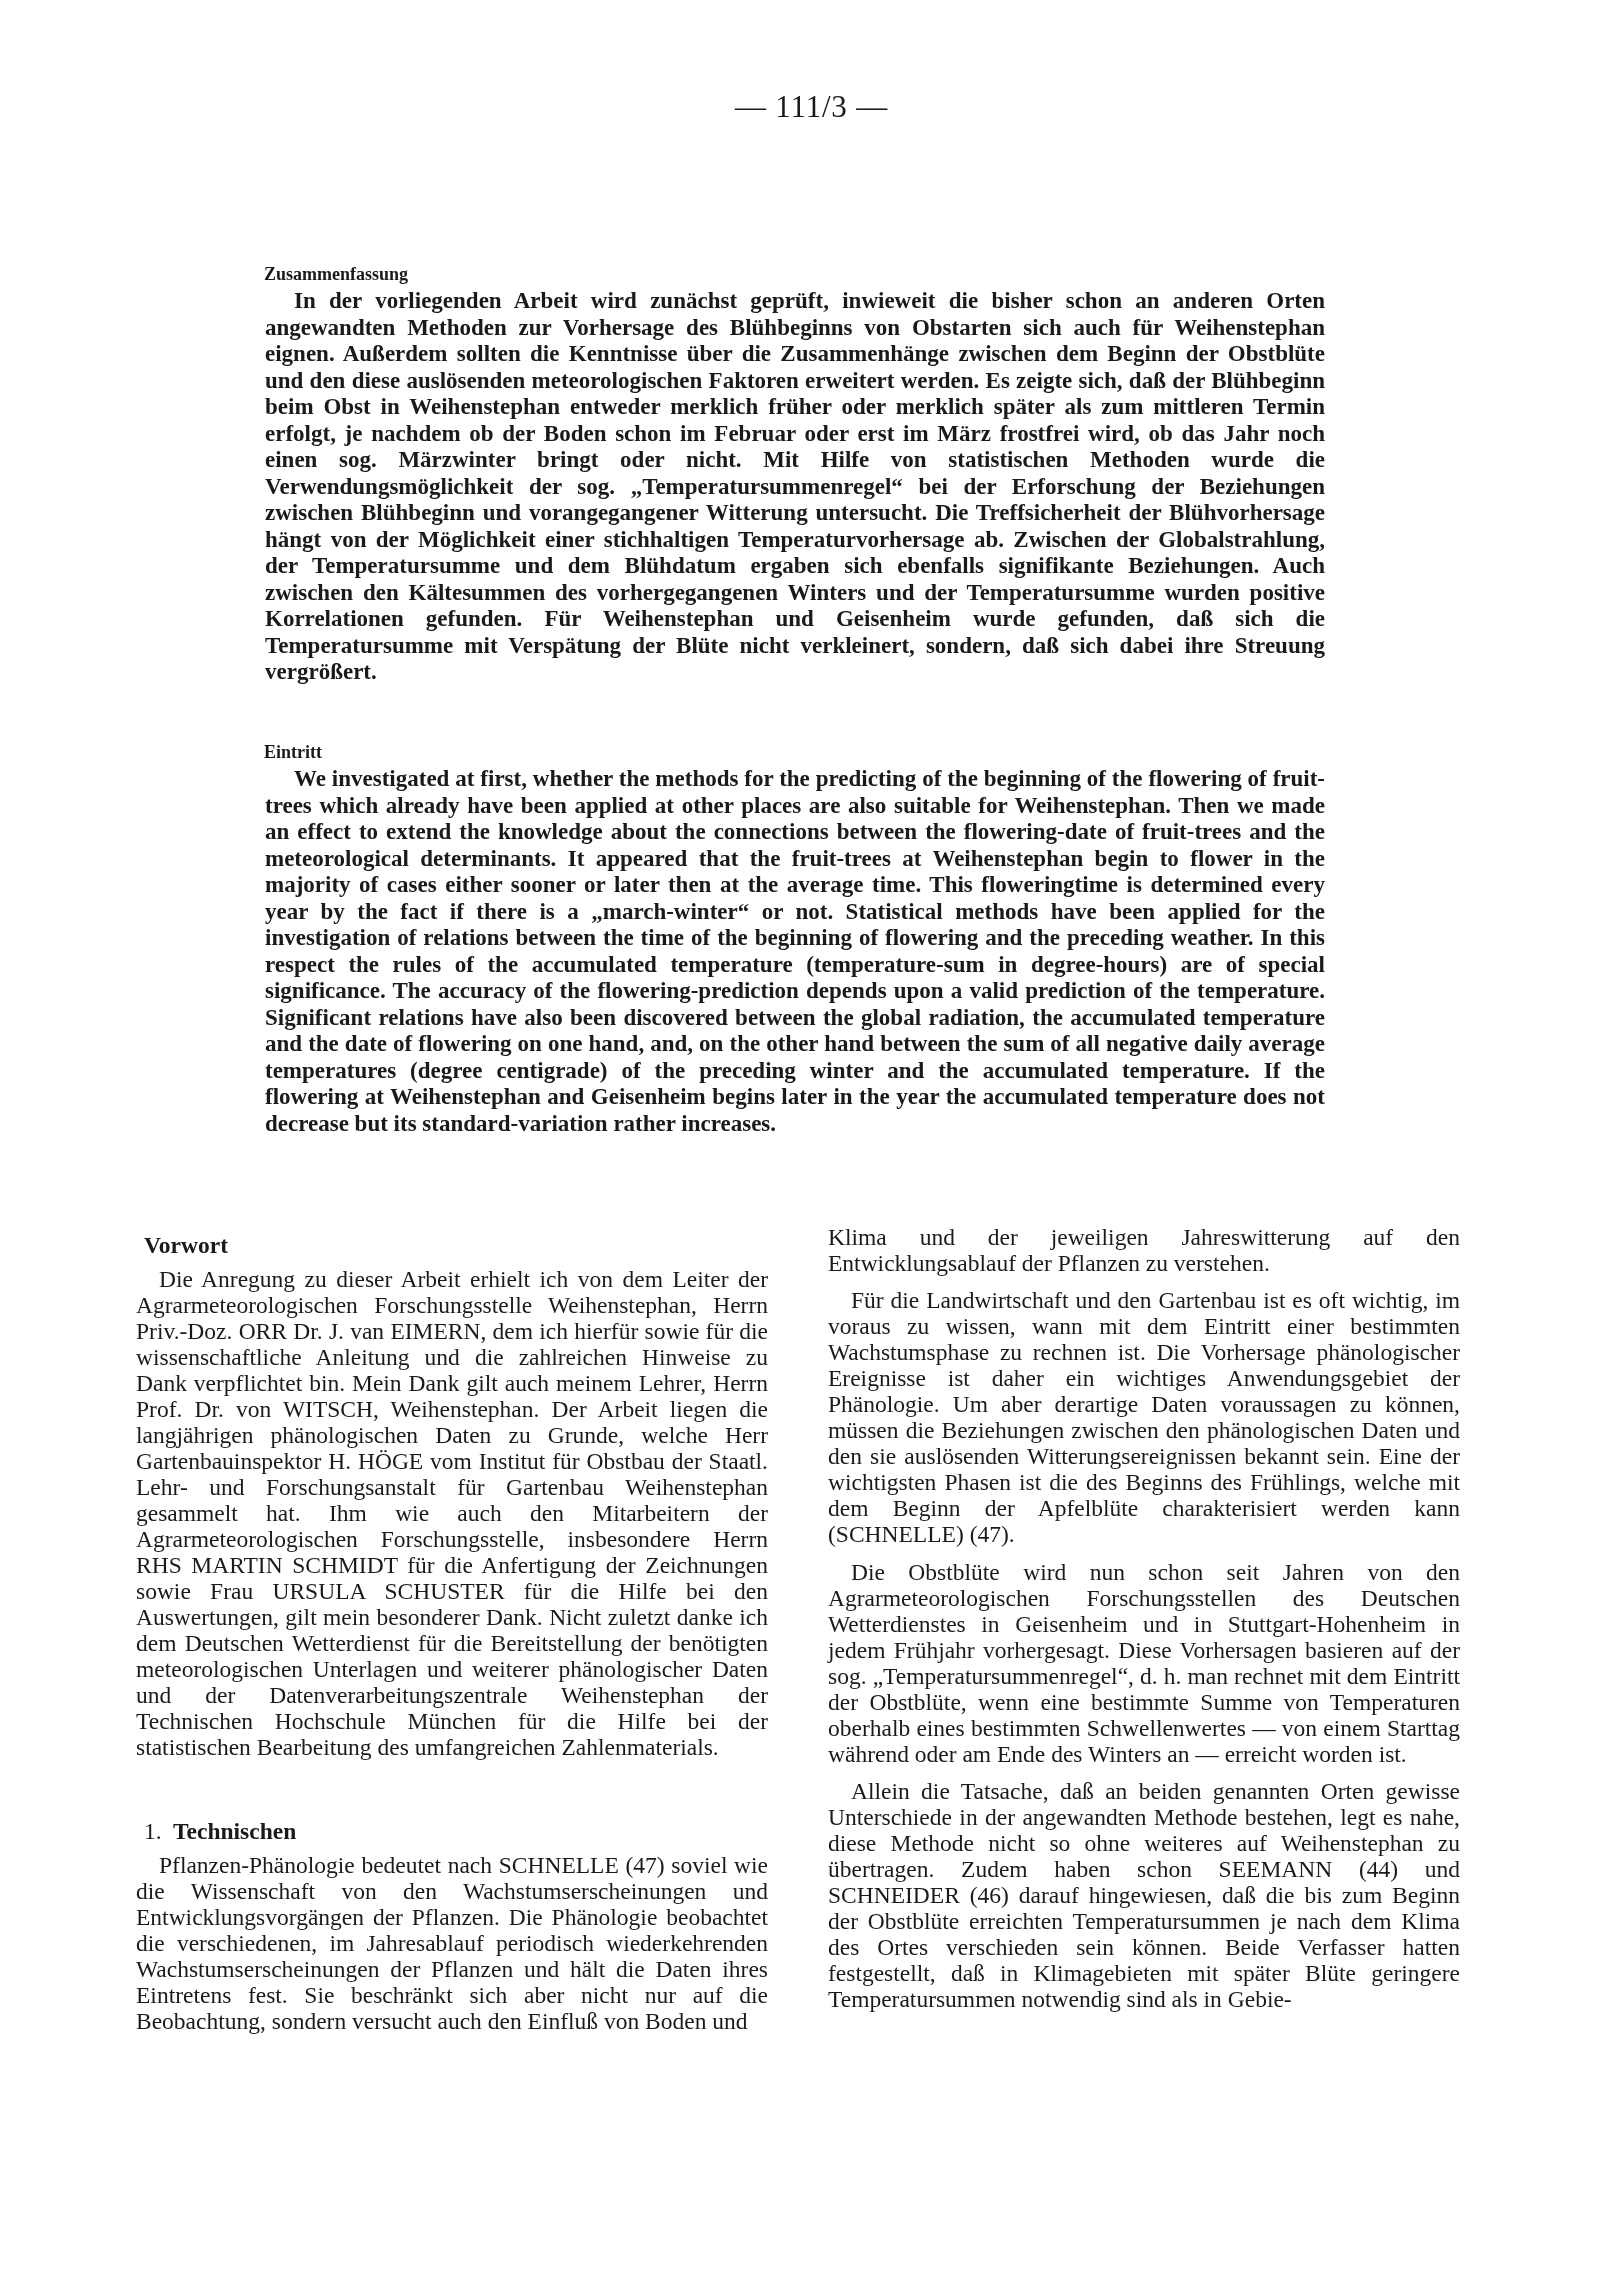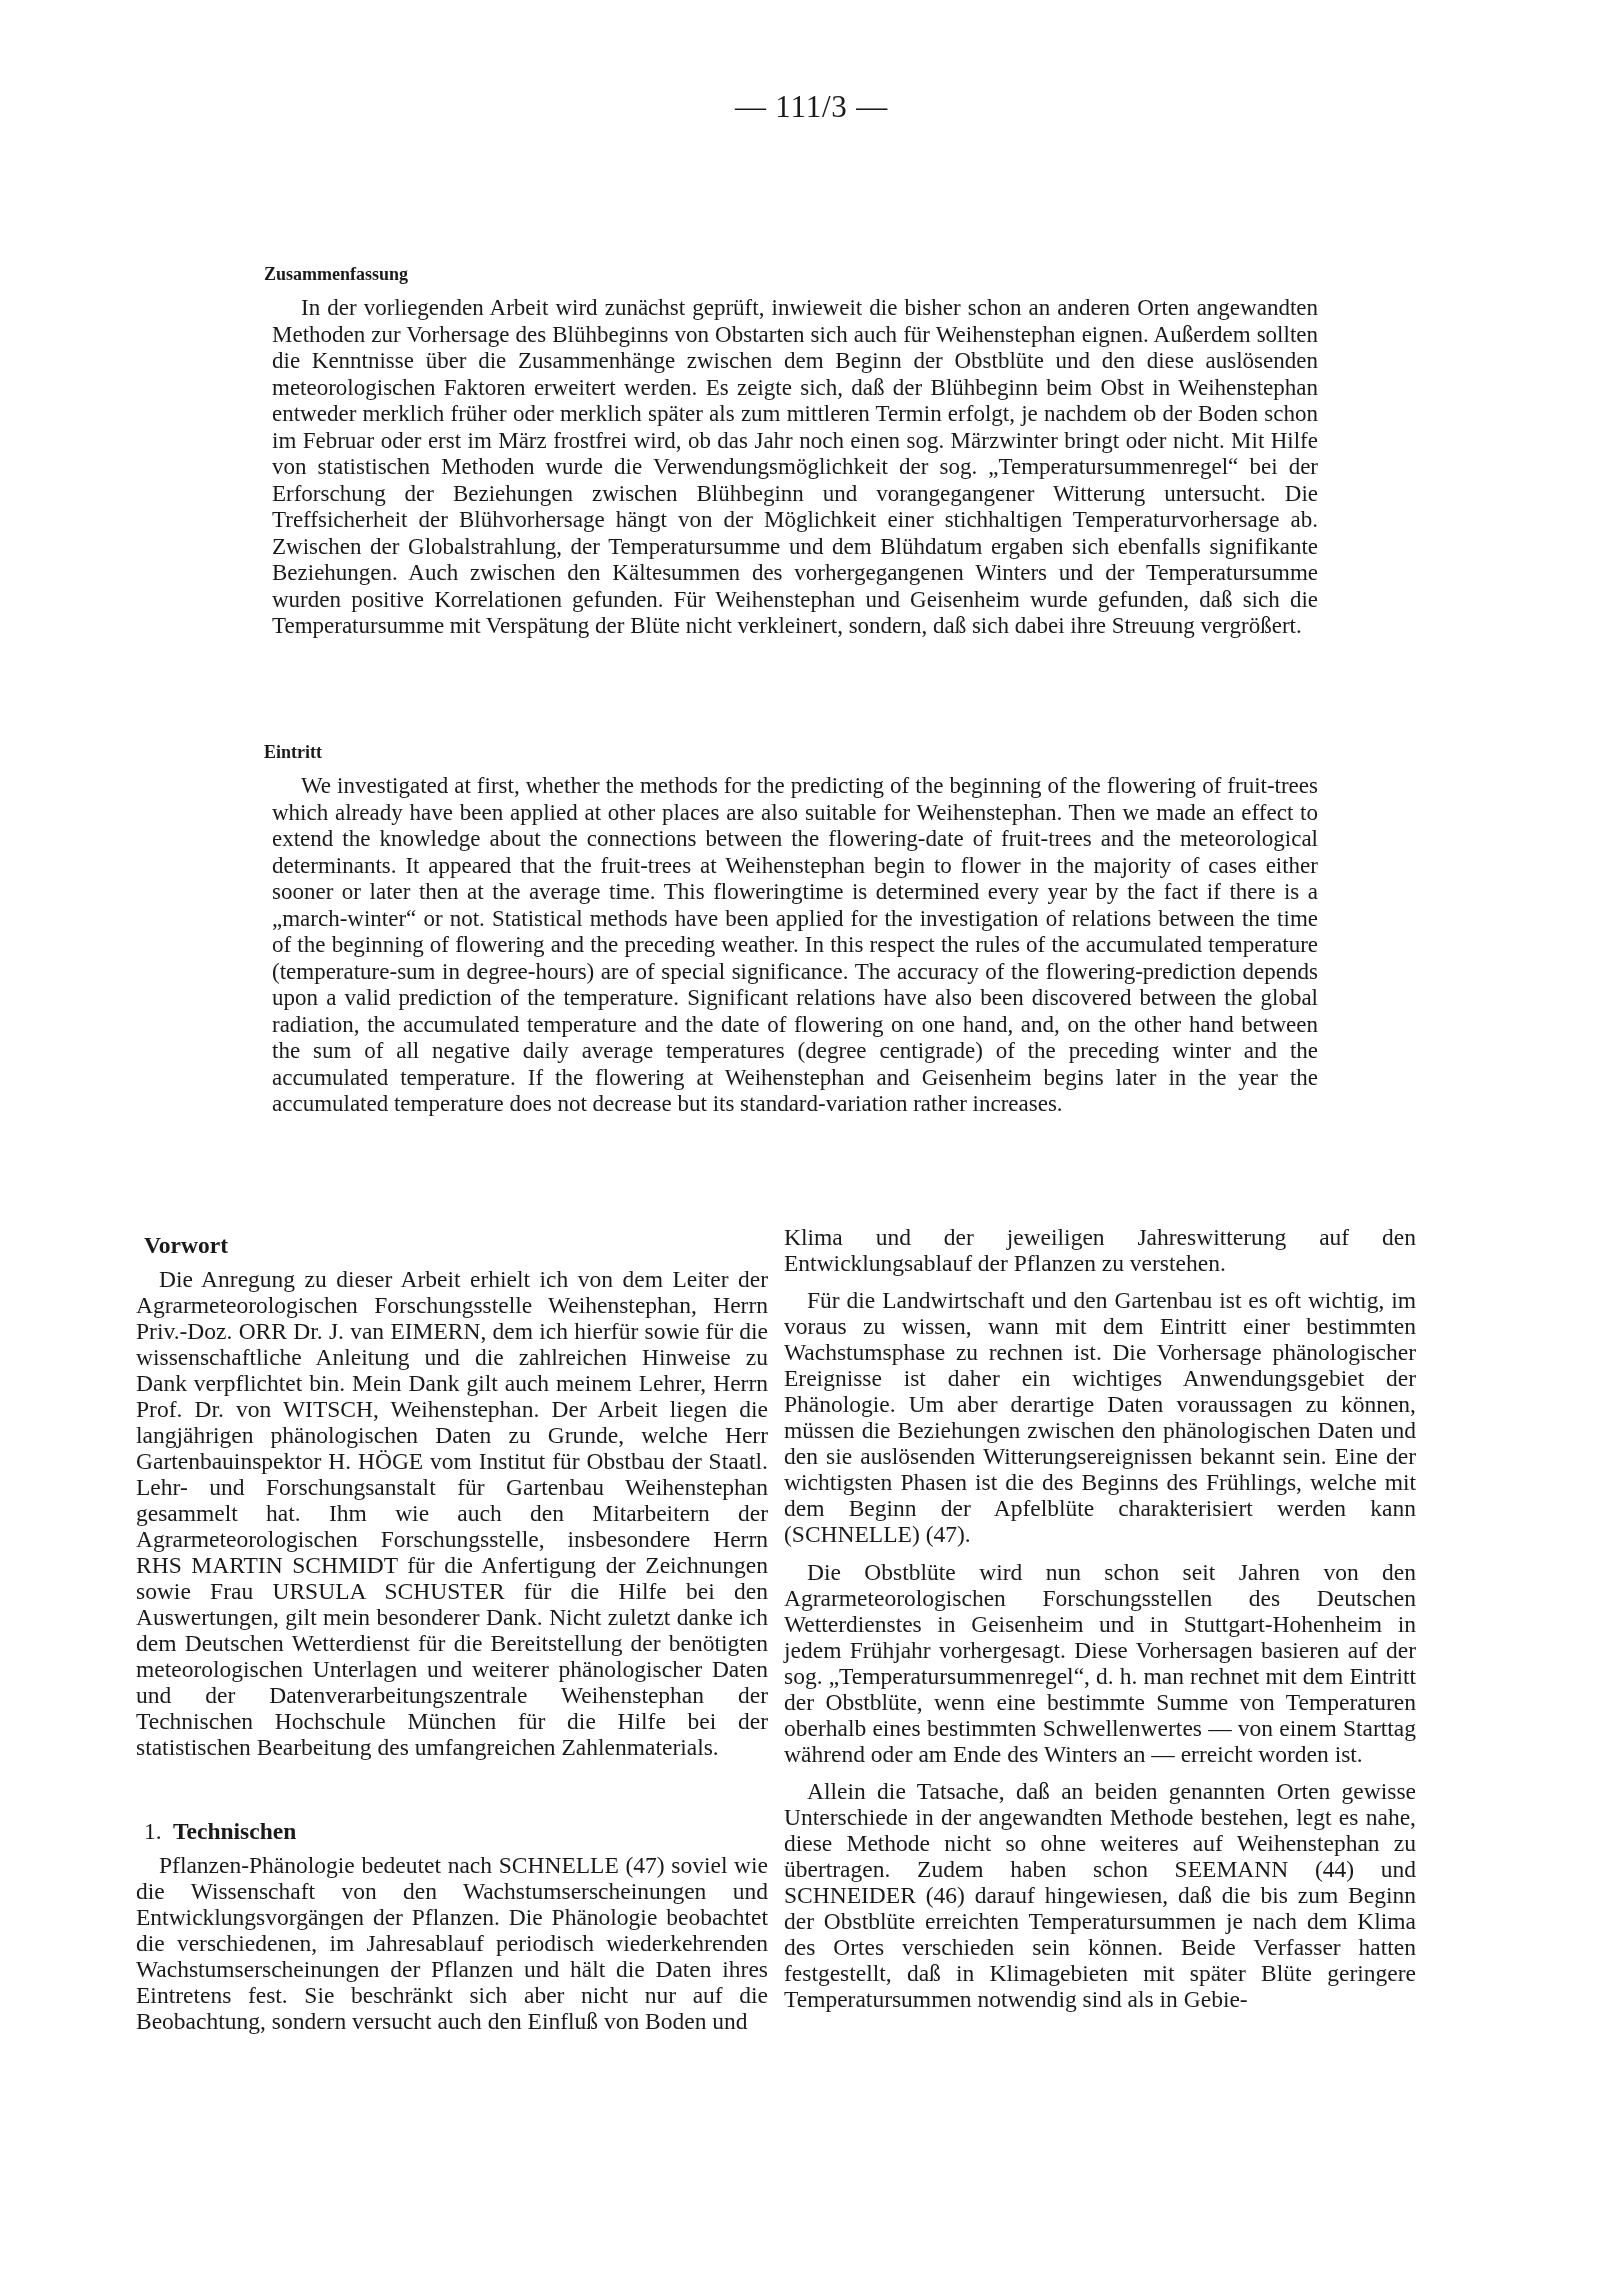--- a/index.html
+++ b/index.html
@@ -13,29 +13,29 @@
     text-align: center; font-size: 31px; letter-spacing: 0.8px;
   }
   .abstract-block {
     position: absolute; left: 264px; width: 1062px;
     font-size: 23px; line-height: 26.5px;
     text-align: justify; hyphens: manual;
   }
   .abstract-block h2 {
     margin: 0; font-size: 18px; line-height: 26px; font-weight: bold;
   }
-  .abstract-block p { margin: 8px; text-indent: 29px; }
+  .abstract-block p { margin: 1px; text-indent: 29px; font-weight: bold; }
   #zus { top: 261px; }
   #abs { top: 739px; }
   .col {
     position: absolute; top: 1224px; width: 632px;
     font-size: 23.5px; line-height: 26px; text-align: justify;
   }
   .col-left { left: 136px; }
-  .col-right { left: 784px; }
+  .col-right { left: 828px; }
   .col h2 {
     margin: 8px; font-size: 23.5px; line-height: 26px; font-weight: bold;
   }
   .col h2 .num { font-weight: normal; margin-right: 11.4px; }
   .col p { margin: 0 0 11.4px 0; text-indent: 23px; }
   .col p.cont { text-indent: 0; }
   .col .section-gap { height: 39px; }
 </style>
 </head>
 <body>

